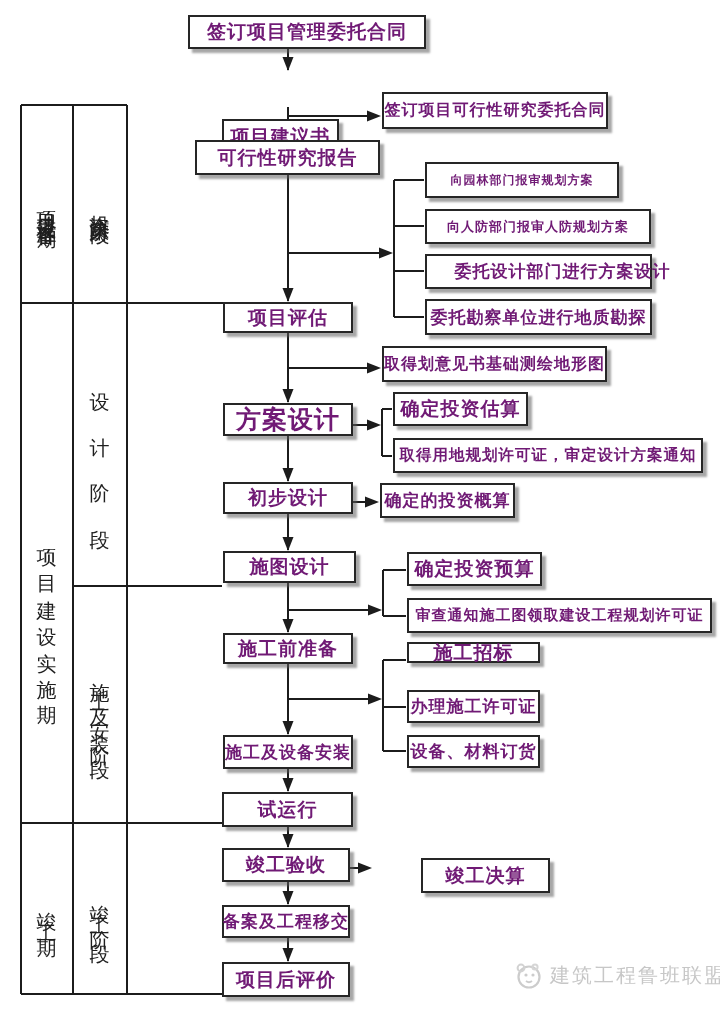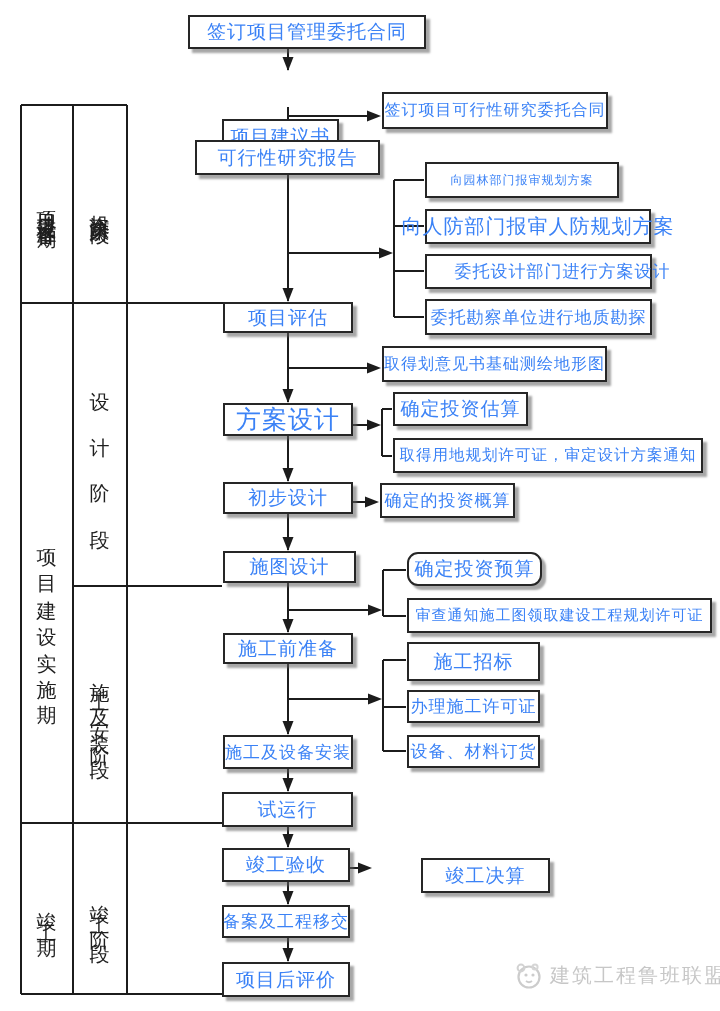--- a/index.html
+++ b/index.html
@@ -4,22 +4,22 @@
 <style>
   html,body{margin:0;padding:0;background:#ffffff;}
   #canvas{
     position:relative;width:720px;height:1011px;margin:0 auto;background:#ffffff;
     font-family:"Liberation Serif","DejaVu Serif",serif;overflow:hidden;
   }
   #diagram-svg{position:absolute;left:0;top:0;}
   .node{
     position:absolute;box-sizing:border-box;background:#ffffff;
     border:2px solid #262626;display:flex;align-items:center;justify-content:center;
-    color:#3b82f6;letter-spacing:1px;white-space:nowrap;
-    box-shadow:4px 4px 2px rgba(95,95,95,0.55);z-index:2;
+    color:#701a75;letter-spacing:1px;white-space:nowrap;
+    box-shadow:4px 4px 2px rgba(95,95,95,0.55);z-index:2;font-weight:bold;
   }
   .pcell{
     position:absolute;display:flex;align-items:center;justify-content:center;
     color:#1f1f1f;z-index:1;
   }
   .pcell span{
     writing-mode:vertical-rl;text-orientation:upright;font-size:20px;line-height:1;
   }
   #watermark{
     position:absolute;left:514px;top:960px;display:flex;align-items:center;gap:4px;
@@ -108,30 +108,30 @@
       <div class="node" style="left: 223px; top: 482px; width: 130px; height: 32px; font-size: 19px;">初步设计</div>
       <div class="node" style="left: 223px; top: 551px; width: 133px; height: 32px; font-size: 19px;">施图设计</div>
       <div class="node" style="left: 223px; top: 633px; width: 130px; height: 31px; font-size: 19px;">施工前准备</div>
       <div class="node" style="left: 223px; top: 735px; width: 130px; height: 34px; font-size: 17px;">施工及设备安装</div>
       <div class="node" style="left: 222px; top: 792px; width: 131px; height: 35px; font-size: 19px;">试运行</div>
       <div class="node" style="left: 222px; top: 848px; width: 128px; height: 34px; font-size: 19px;">竣工验收</div>
       <div class="node" style="left: 222px; top: 905px; width: 128px; height: 33px; font-size: 17px;">备案及工程移交</div>
       <div class="node" style="left: 222px; top: 962px; width: 128px; height: 35px; font-size: 19px;">项目后评价</div>
       <div class="node" style="left: 382px; top: 92px; width: 226px; height: 37px; font-size: 16px;">签订项目可行性研究委托合同</div>
       <div class="node" style="left: 425px; top: 162px; width: 194px; height: 36px; font-size: 12px;">向园林部门报审规划方案</div>
-      <div class="node" style="left: 425px; top: 209px; width: 226px; height: 35px; font-size: 20px;">向人防部门报审人防规划方案</div>
+      <div class="node" style="left: 425px; top: 209px; width: 226px; height: 35px; font-size: 13px;">向人防部门报审人防规划方案</div>
       <div class="node" style="left: 425px; top: 254px; width: 227px; height: 35px; font-size: 17px; padding-left: 48px;">委托设计部门进行方案设计</div>
       <div class="node" style="left: 425px; top: 299px; width: 227px; height: 36px; font-size: 17px;">委托勘察单位进行地质勘探</div>
       <div class="node" style="left: 382px; top: 346px; width: 225px; height: 36px; font-size: 16px;">取得划意见书基础测绘地形图</div>
       <div class="node" style="left: 393px; top: 392px; width: 135px; height: 34px; font-size: 19px;">确定投资估算</div>
       <div class="node" style="left: 393px; top: 438px; width: 310px; height: 35px; font-size: 15.5px;">取得用地规划许可证，审定设计方案通知</div>
       <div class="node" style="left: 380px; top: 483px; width: 135px; height: 35px; font-size: 17px;">确定的投资概算</div>
-      <div class="node" style="left: 407px; top: 552px; width: 135px; height: 34px; font-size: 19px; border-radius: 11px;">确定投资预算</div>
+      <div class="node" style="left: 407px; top: 552px; width: 135px; height: 34px; font-size: 19px;">确定投资预算</div>
       <div class="node" style="left: 407px; top: 598px; width: 305px; height: 35px; font-size: 15px;">审查通知施工图领取建设工程规划许可证</div>
-      <div class="node" style="left: 407px; top: 642px; width: 133px; height: 39px; font-size: 19px;">施工招标</div>
+      <div class="node" style="left: 407px; top: 642px; width: 133px; height: 21px; font-size: 19px;">施工招标</div>
       <div class="node" style="left: 407px; top: 690px; width: 133px; height: 33px; font-size: 17px;">办理施工许可证</div>
       <div class="node" style="left: 407px; top: 735px; width: 133px; height: 33px; font-size: 17px;">设备、材料订货</div>
       <div class="node" style="left: 373px; top: 858px; width: 129px; height: 35px; font-size: 19px; margin-left: 48px;">竣工决算</div>
     </div>
   <div id="table-layer">
       <div class="pcell" style="left: 21px; top: 105px; width: 52px; height: 198px;">
         <span style="letter-spacing: 3px; margin-bottom: -3px;">项目建设准备期</span>
       </div>
       <div class="pcell" style="left: 21px; top: 303px; width: 52px; height: 520px;">
         <span style="letter-spacing: 26px; margin-bottom: -26px; transform: translateY(48px);">项目建设实施期</span>

